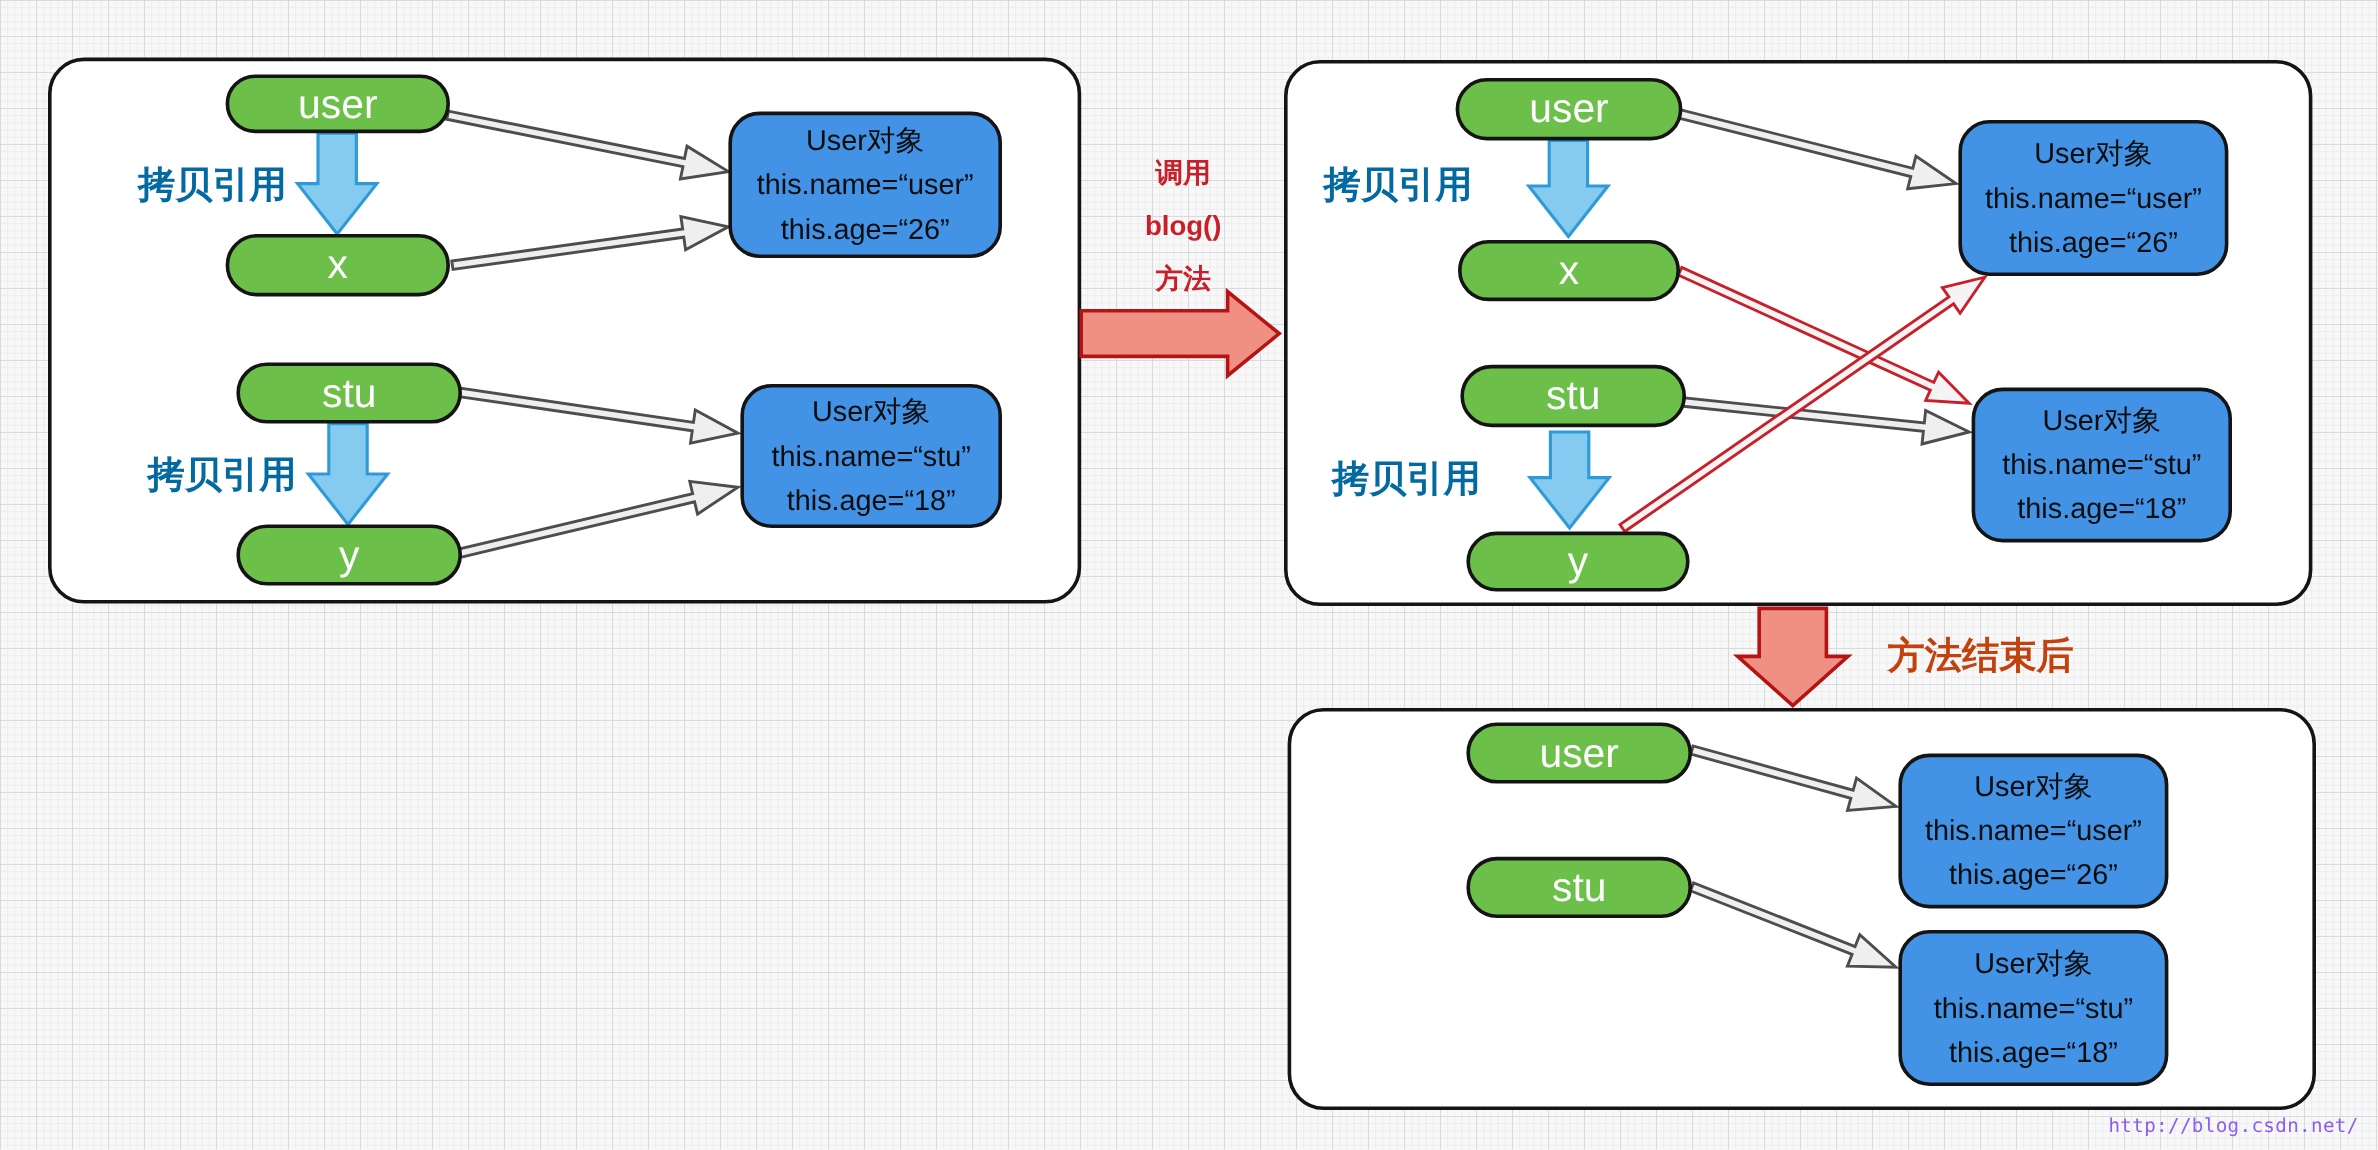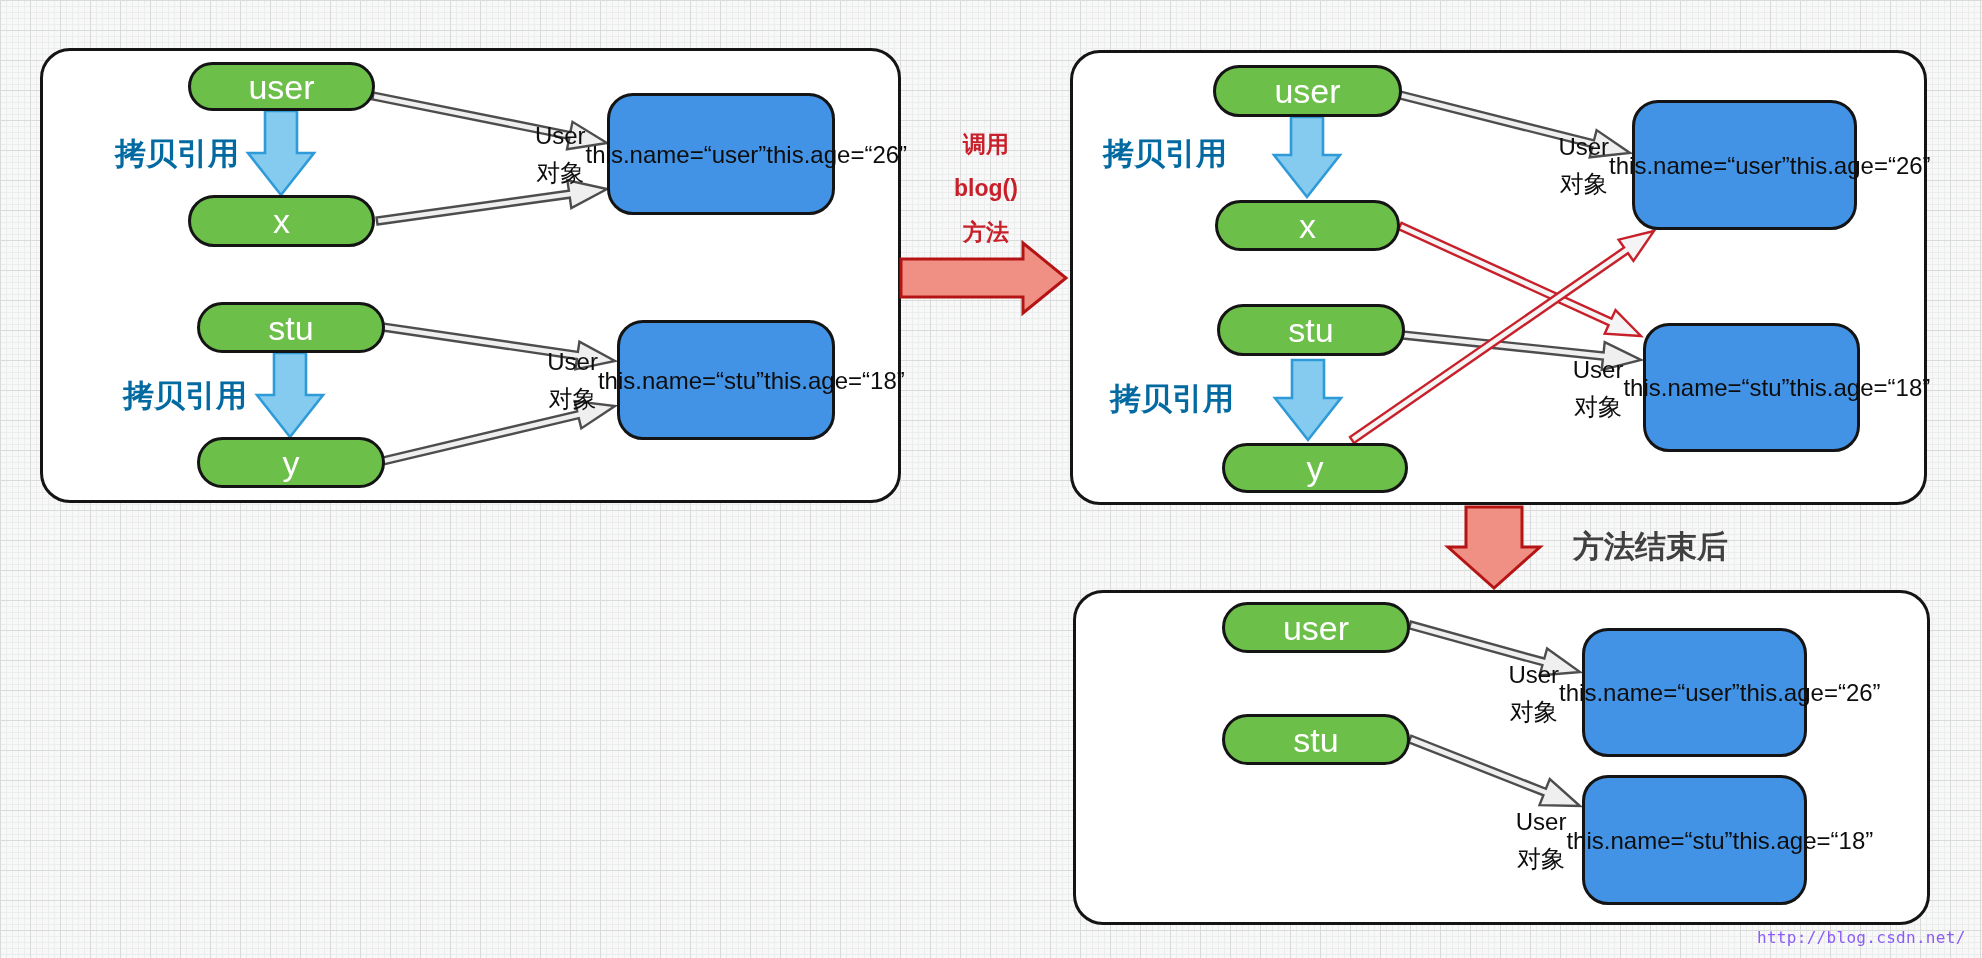--- a/index.html
+++ b/index.html
@@ -23,32 +23,32 @@
     box-sizing:border-box;
   }
   .pill{
     position:absolute;background:#6cc04a;border:3px solid #141414;border-radius:27px;
     box-sizing:border-box;color:#ffffff;font-size:34px;
     display:flex;align-items:center;justify-content:center;line-height:1;
   }
   .objbox{
     position:absolute;background:#4293e6;border:3px solid #141414;border-radius:26px;
     box-sizing:border-box;color:#0d0d0d;font-size:24px;
-    display:flex;flex-direction:row;align-items:center;justify-content:center;
+    display:flex;flex-direction:column;align-items:center;justify-content:center;
     text-align:center;line-height:37px;
   }
   .copy-label{
     position:absolute;color:#0369a1;font-size:31px;font-weight:600;white-space:nowrap;
   }
   .call-swap{
     position:absolute;left:906px;top:122px;width:160px;text-align:center;
     color:#c8202a;font-size:23px;font-weight:600;line-height:44px;z-index:3;
   }
   .after-method{
-    position:absolute;left:1573px;top:526px;color:#404040;font-size:31px;
+    position:absolute;left:1573px;top:526px;color:#c2410c;font-size:31px;
     font-weight:600;white-space:nowrap;z-index:3;
   }
   .watermark{
     position:absolute;left:1757px;top:928px;color:#8b5cf6;font-size:16px;
     font-family:"DejaVu Sans Mono","Liberation Mono",monospace;letter-spacing:0.3px;z-index:3;
     white-space:nowrap;
   }
 </style>
 </head>
 <body>

